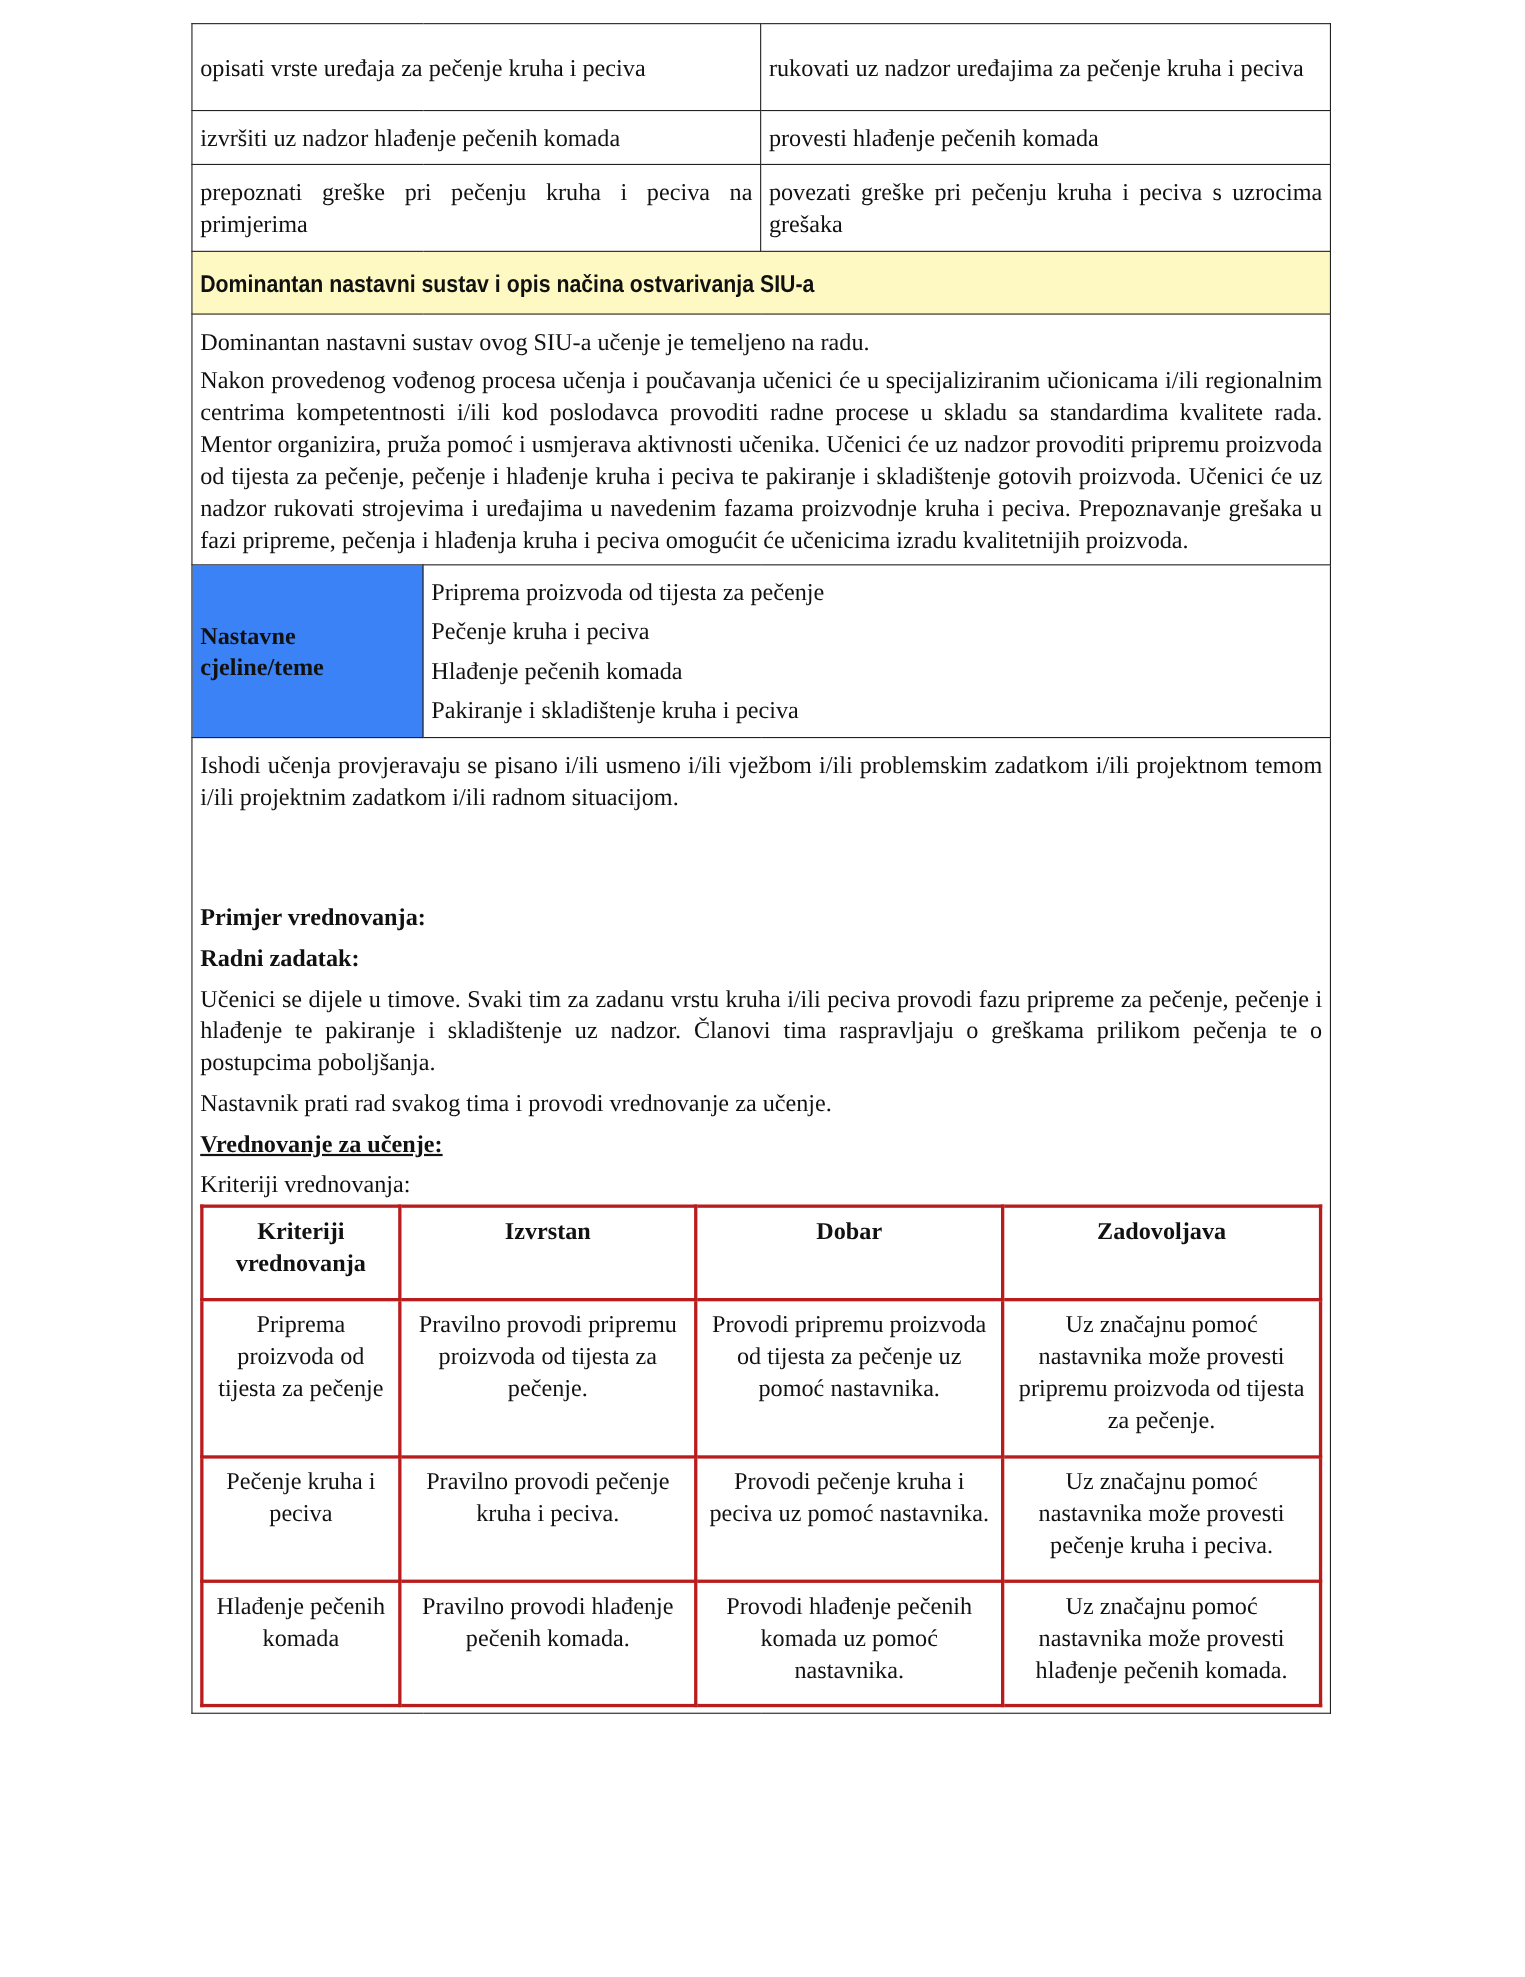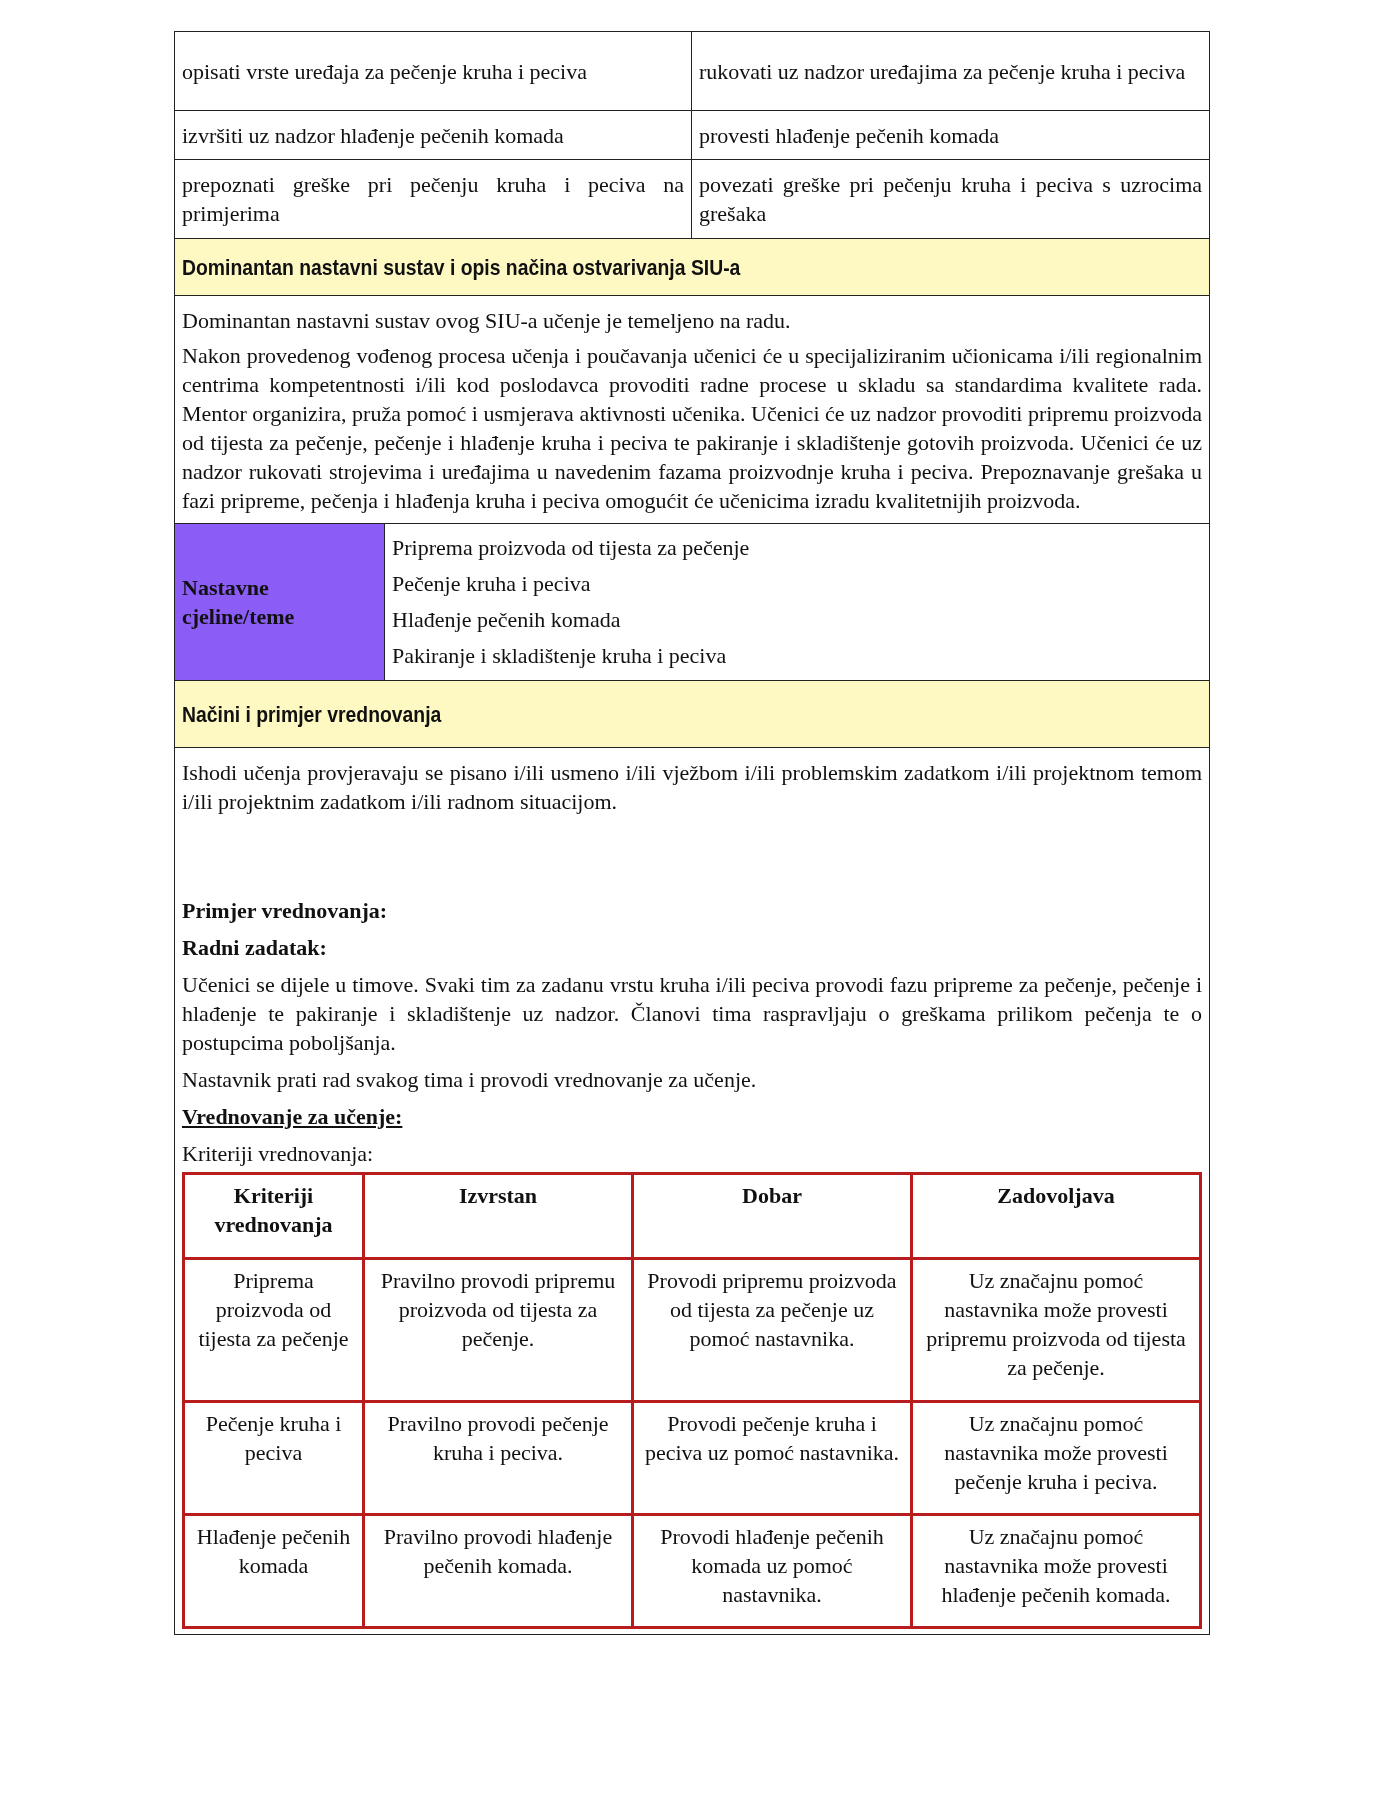--- a/index.html
+++ b/index.html
@@ -1,29 +1,29 @@
 <!DOCTYPE html>
 <html><head>
 <meta charset="utf-8">
 <style>
   html, body { margin: 0; padding: 0; background: #ffffff; }
   body { width: 1386px; height: 1797px; position: relative; overflow: hidden;
          font-family: "Liberation Serif", "DejaVu Serif", serif; color: #111; }
-  .page { position: absolute; left: 174px; top: 31px; width: 1035px; }
+  .page { position: absolute; left: 174px; top: 21px; width: 1035px; }
   table.main { width: 1035px; border-collapse: collapse; table-layout: fixed; }
   table.main td { border: 1.5px solid #222; vertical-align: middle; font-size: 22px; line-height: 29px; padding: 4px 7px; }
   .just { text-align: justify; }
   .hdr { background: #fef9c3; font-weight: bold; font-family: "Liberation Sans Narrow", "Liberation Sans", sans-serif; font-size: 22px; height: 48px; padding-left: 7px !important; }
   .hdr span { display: inline-block; transform: scaleX(0.88); transform-origin: left center; white-space: nowrap; }
   .r1 td { height: 70px; }
   .r2 td { height: 40px; }
   .r3 td, .r4 td { height: 70px; }
   .body-cell p { margin: 0 0 6px 0; }
   .body-cell p:last-child { margin-bottom: 0; }
-  .topics-label { background: #8b5cf6; font-weight: bold; width: 210px; }
+  .topics-label { background: #3b82f6; font-weight: bold; width: 210px; }
   .topics-list div { line-height: 36px; }
   .eval-cell { vertical-align: top !important; padding-top: 10px !important; padding-bottom: 5px !important; }
   .eval-cell p { margin: 0; }
   .spacer { height: 80px; }
   .bold { font-weight: bold; }
   .u { text-decoration: underline; }
   .mt6 { margin-top: 8px !important; }
   table.rubric { width: 100%; border-collapse: collapse; table-layout: fixed; margin-top: 4px; }
   table.rubric td, table.rubric th { border: 3px solid #b91c1c; text-align: center; vertical-align: top; font-size: 22px; line-height: 29px; padding: 6px 6px; }
   table.rubric th { font-weight: bold; height: 70px; }
@@ -70,23 +70,20 @@
       <td class="topics-label">Nastavne cjeline/teme</td>
       <td colspan="2" class="topics-list" style="padding-top:6px;padding-bottom:6px;">
         <div>Priprema proizvoda od tijesta za pečenje</div>
         <div>Pečenje kruha i peciva</div>
         <div>Hlađenje pečenih komada</div>
         <div>Pakiranje i skladištenje kruha i peciva</div>
       </td>
     </tr>
 
     <tr>
-      <td colspan="3" class="hdr" style="height:58px"><span>Načini i primjer vrednovanja</span></td>
-    </tr>
-    <tr>
       <td colspan="3" class="eval-cell">
         <p class="just">Ishodi učenja provjeravaju se pisano i/ili usmeno i/ili vježbom i/ili problemskim zadatkom i/ili projektnom temom i/ili projektnim zadatkom i/ili radnom situacijom.</p>
         <div class="spacer"></div>
         <p class="bold">Primjer vrednovanja:</p>
         <p class="bold mt6" style="margin-top:16px">Radni zadatak:</p>
         <p class="just" style="margin-top:8px">Učenici se dijele u timove. Svaki tim za zadanu vrstu kruha i/ili peciva provodi fazu pripreme za pečenje, pečenje i hlađenje te pakiranje i skladištenje uz nadzor. Članovi tima raspravljaju o greškama prilikom pečenja te o postupcima poboljšanja.</p>
         <p class="mt6">Nastavnik prati rad svakog tima i provodi vrednovanje za učenje.</p>
         <p class="bold u mt6">Vrednovanje za učenje:</p>
         <p class="mt6">Kriteriji vrednovanja:</p>
 

